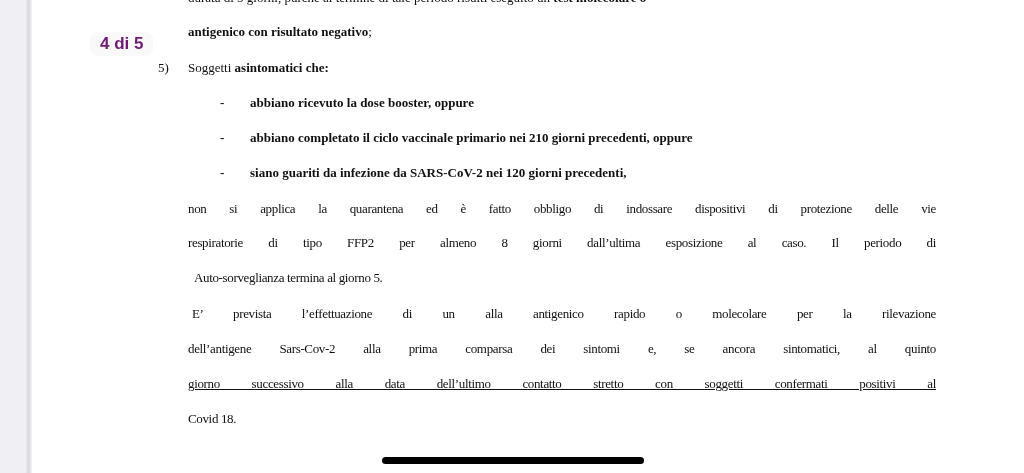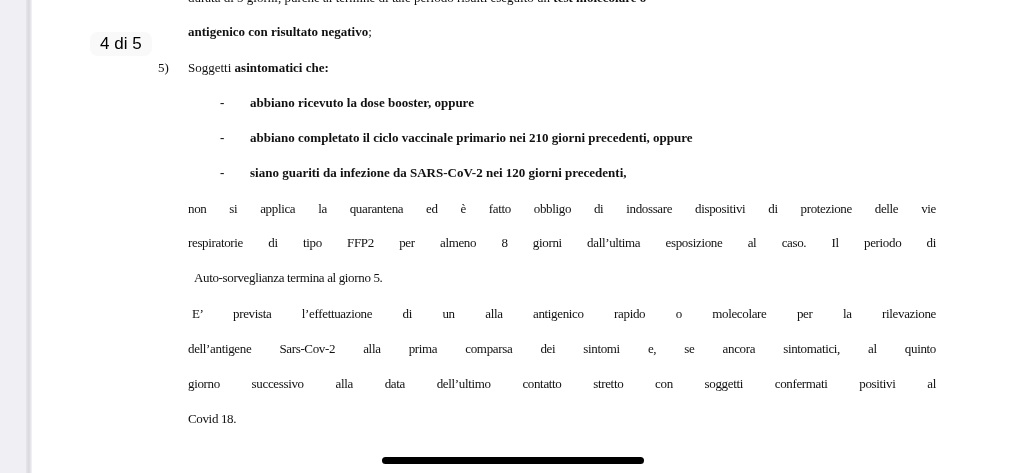--- a/index.html
+++ b/index.html
@@ -19,24 +19,25 @@
     }
     .page {
       position: absolute; left: 32px; top: 0; width: 992px; height: 473px;
       background: #ffffff;
     }
 
     .page-counter {
       position: absolute; left: 90px; top: 32px;
       padding: 2px 10px;
       font-family: "Liberation Sans", "DejaVu Sans", sans-serif;
-      font-size: 17px; color: #000000;
+      font-size: 17px; color: #701a75;
       background: rgba(248,248,250,0.9);
       border-radius: 8px;
       z-index: 5;
+      font-weight: bold;
     }
 
     .line {
       position: absolute;
       font-size: 13px;
       white-space: nowrap;
       line-height: 22px;
     }
     .line b { font-weight: bold; }
     .narrow { letter-spacing: -0.35px; }
@@ -51,21 +52,21 @@
     .bullet .txt { position: absolute; left: 30px; top: 0; white-space: nowrap; }
     .b1 { left: 220px; top: 92px; }
     .b2 { left: 220px; top: 127px; }
     .b3 { left: 220px; top: 162px; }
 
     .p1 { left: 188px; top: 198px; width: 748px; }
     .p2 { left: 188px; top: 232px; width: 748px; }
     .p3 { left: 194px; top: 267px; }
     .p4 { left: 188px; top: 303px; width: 748px; padding-left: 4px; }
     .p5 { left: 188px; top: 338px; width: 748px; }
-    .p6 { left: 188px; top: 373px; width: 748px; }
+    .p6 { left: 188px; top: 373px; width: 748px; text-decoration: underline; }
     .p7 { left: 188px; top: 408px; }
 
     .home-indicator {
       position: absolute; left: 382px; top: 457px;
       width: 262px; height: 7px; border-radius: 4px;
       background: #000;
     }
   </style>
 </head>
 <body>

